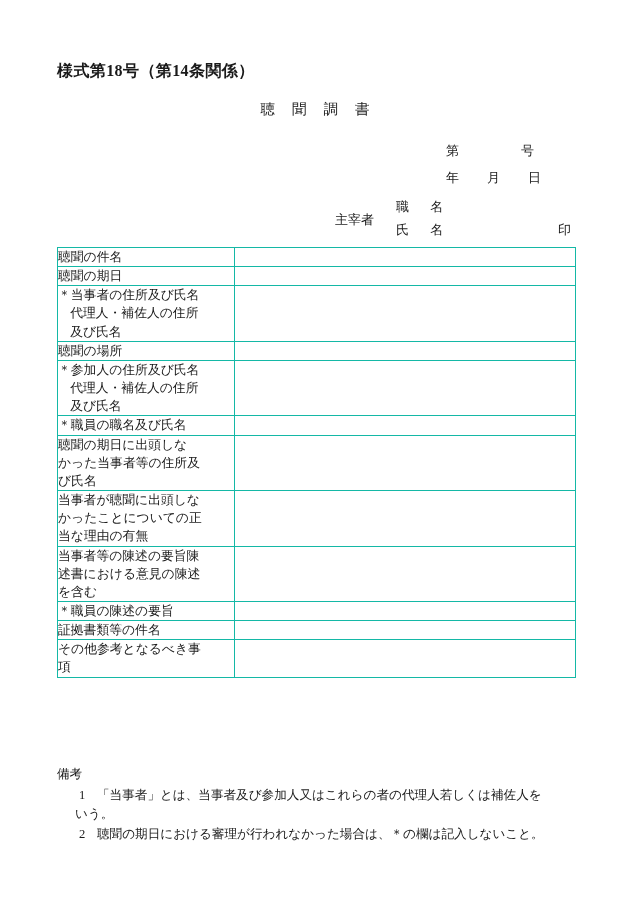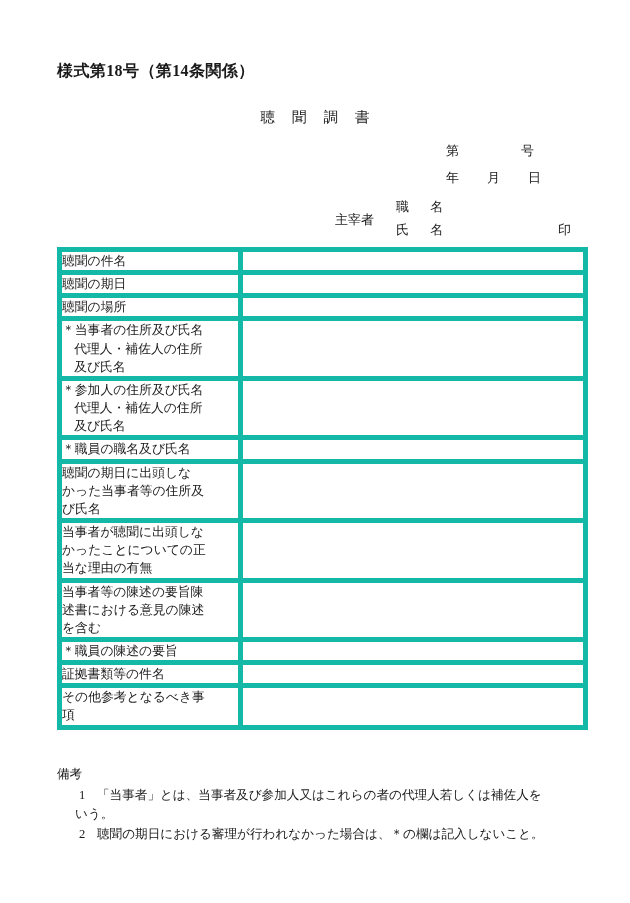--- a/index.html
+++ b/index.html
@@ -33,21 +33,21 @@
     font-size: 16px;
     font-weight: bold;
     letter-spacing: 0.4px;
     white-space: nowrap;
   }
 
   
   .doc-title {
     position: absolute;
     left: 0;
-    top: 108px;
+    top: 100px;
     width: 630px;
     text-align: center;
     font-size: 14.5px;
     letter-spacing: 17px;
     text-indent: 17px;
     white-space: nowrap;
   }
 
   
   .meta {
@@ -122,21 +122,21 @@
   
   table.form-table {
     position: absolute;
     left: 57px;
     top: 247px;
     width: 516px;
     border-collapse: collapse;
     table-layout: fixed;
   }
   table.form-table td {
-    border: 5px solid #14b8a6;
+    border: 1px solid #14b8a6;
     padding: 0;
     vertical-align: top;
   }
   td.label-cell {
     width: 176px;
     padding: 4px 7px 5px 7px;
     font-size: 12.8px;
     line-height: 1.42;
   }
   td.value-cell {
@@ -242,32 +242,32 @@
 
       <tr>
         <td class="label-cell">
           <span class="spread">聴聞の期日</span>
         </td>
         <td class="value-cell"></td>
       </tr>
 
       <tr>
         <td class="label-cell">
-          <span class="spread">聴聞の場所</span>
-        </td>
-        <td class="value-cell"></td>
-      </tr>
-
-      <tr>
-        <td class="label-cell">
           <span class="lbl-lines">
             <span class="ln">＊当事者の住所及び氏名</span>
             <span class="ln indent">代理人・補佐人の住所</span>
             <span class="ln indent">及び氏名</span>
           </span>
+        </td>
+        <td class="value-cell"></td>
+      </tr>
+
+      <tr>
+        <td class="label-cell">
+          <span class="spread">聴聞の場所</span>
         </td>
         <td class="value-cell"></td>
       </tr>
 
       <tr>
         <td class="label-cell">
           <span class="lbl-lines">
             <span class="ln">＊参加人の住所及び氏名</span>
             <span class="ln indent">代理人・補佐人の住所</span>
             <span class="ln indent">及び氏名</span>

